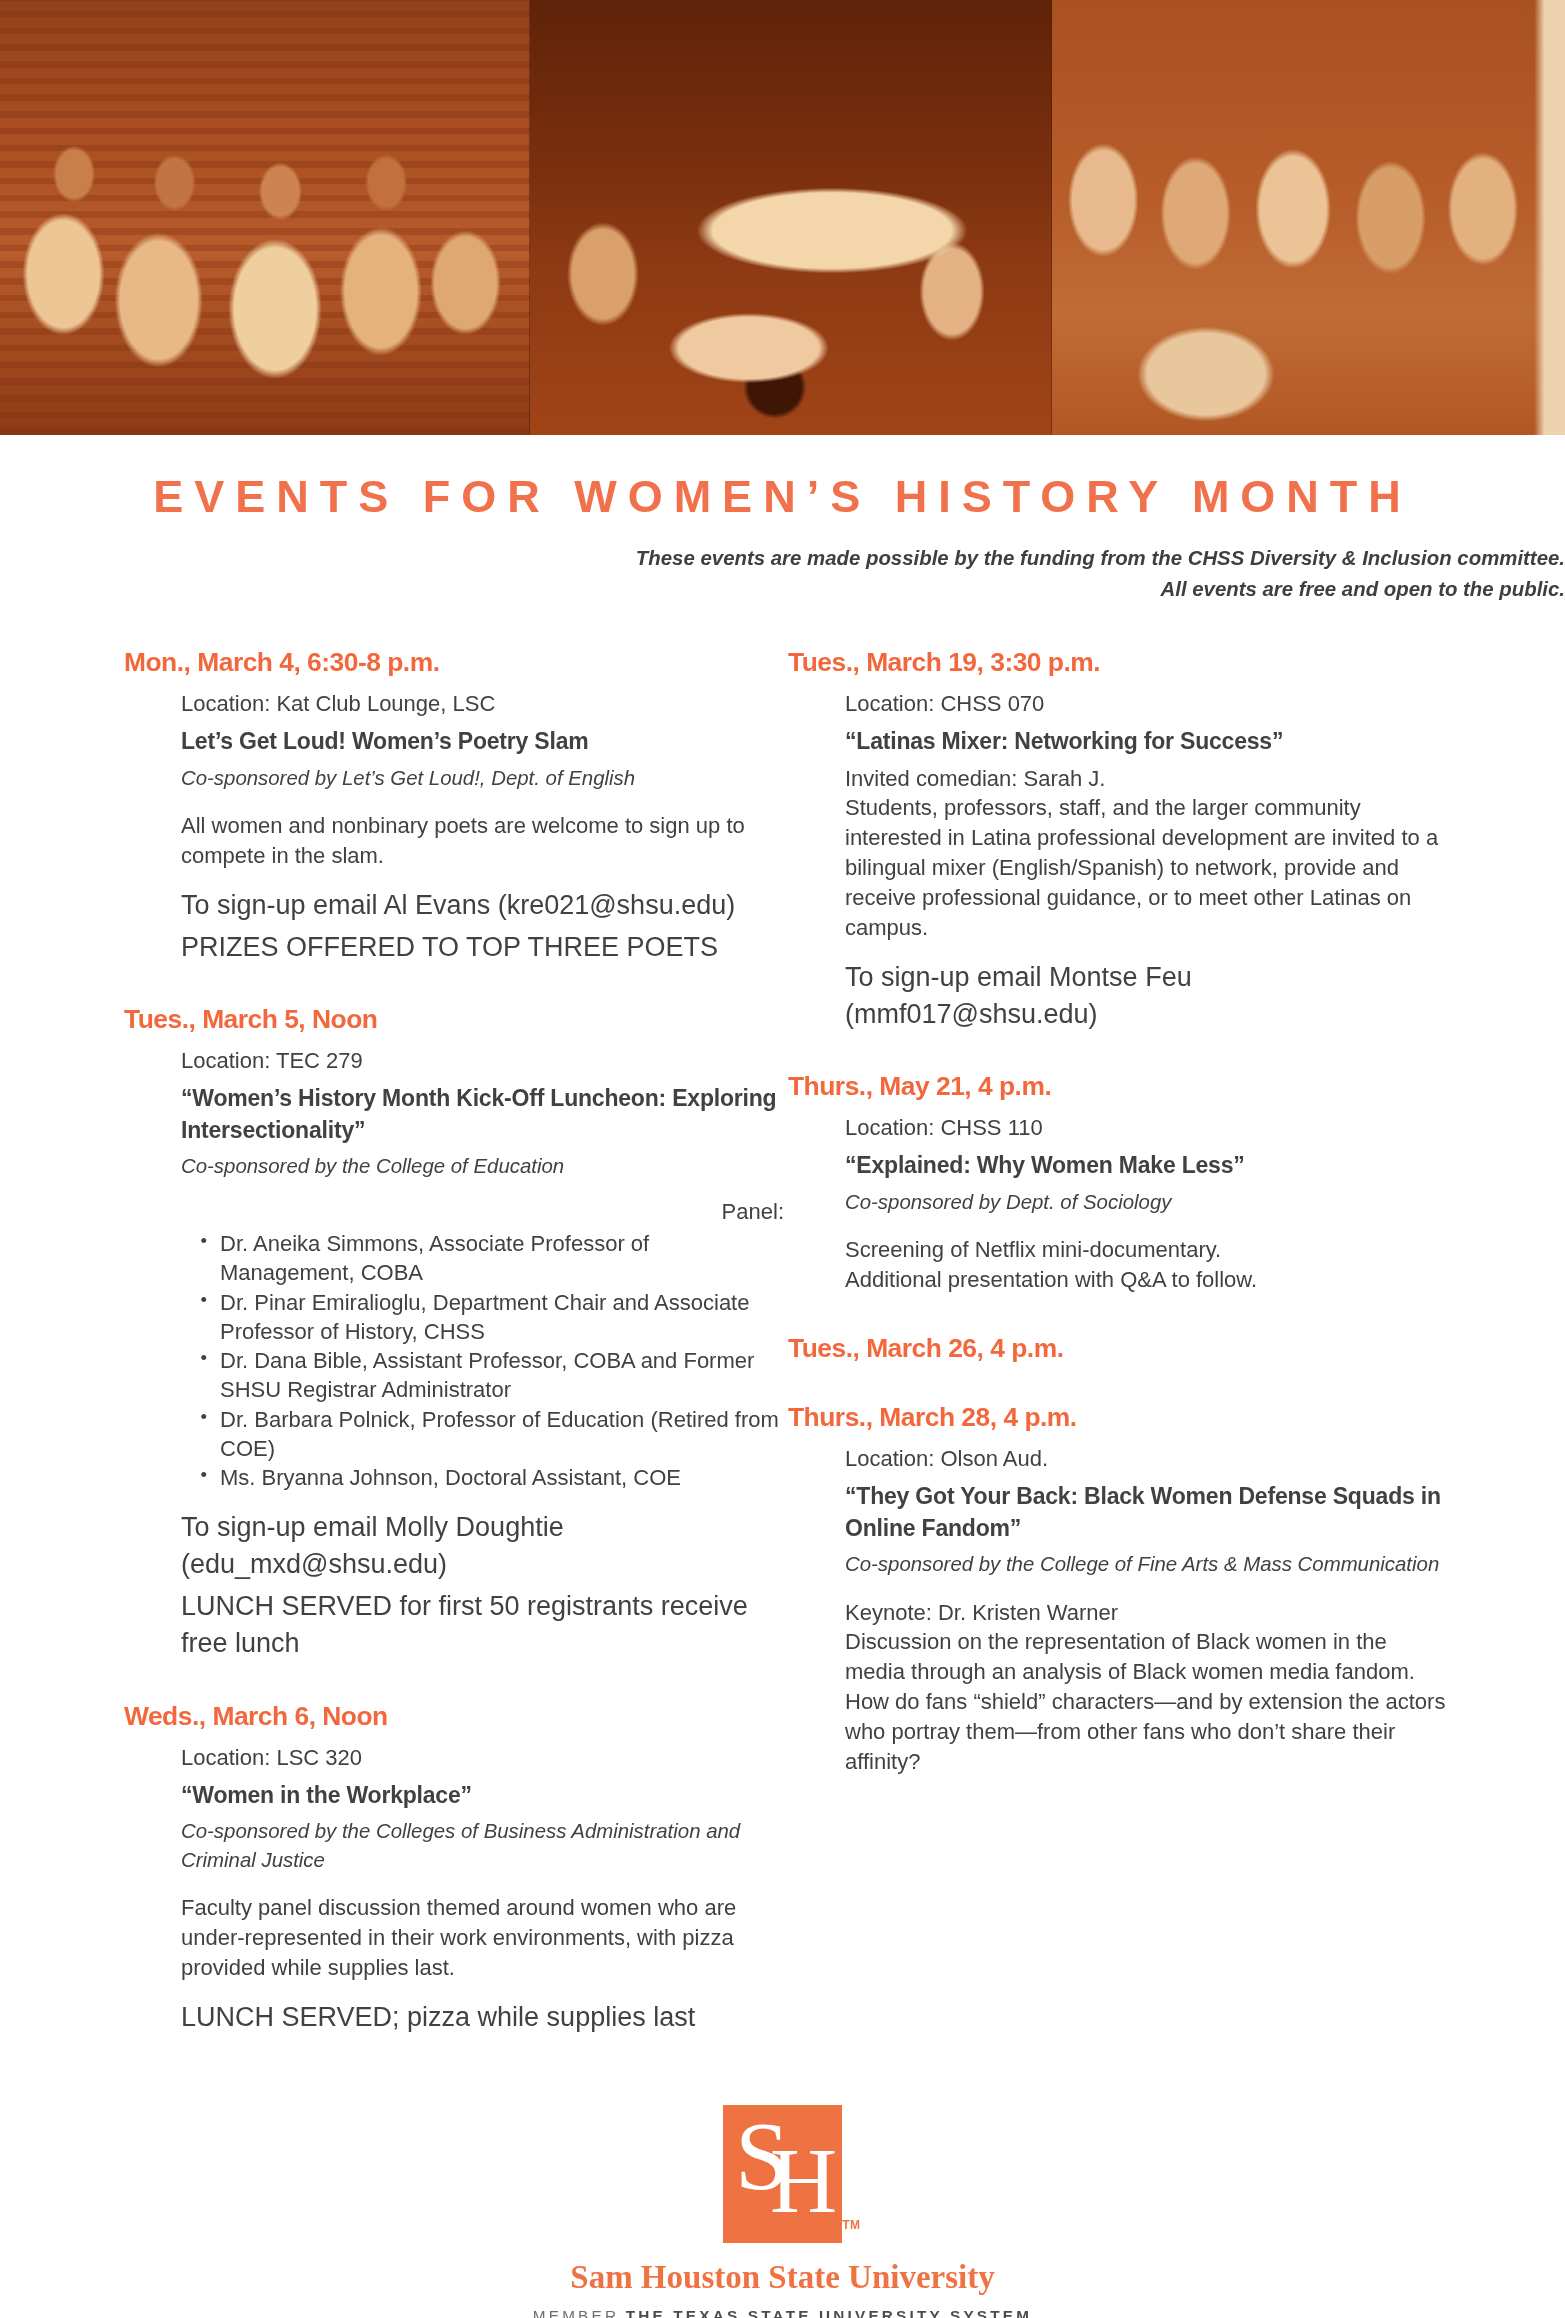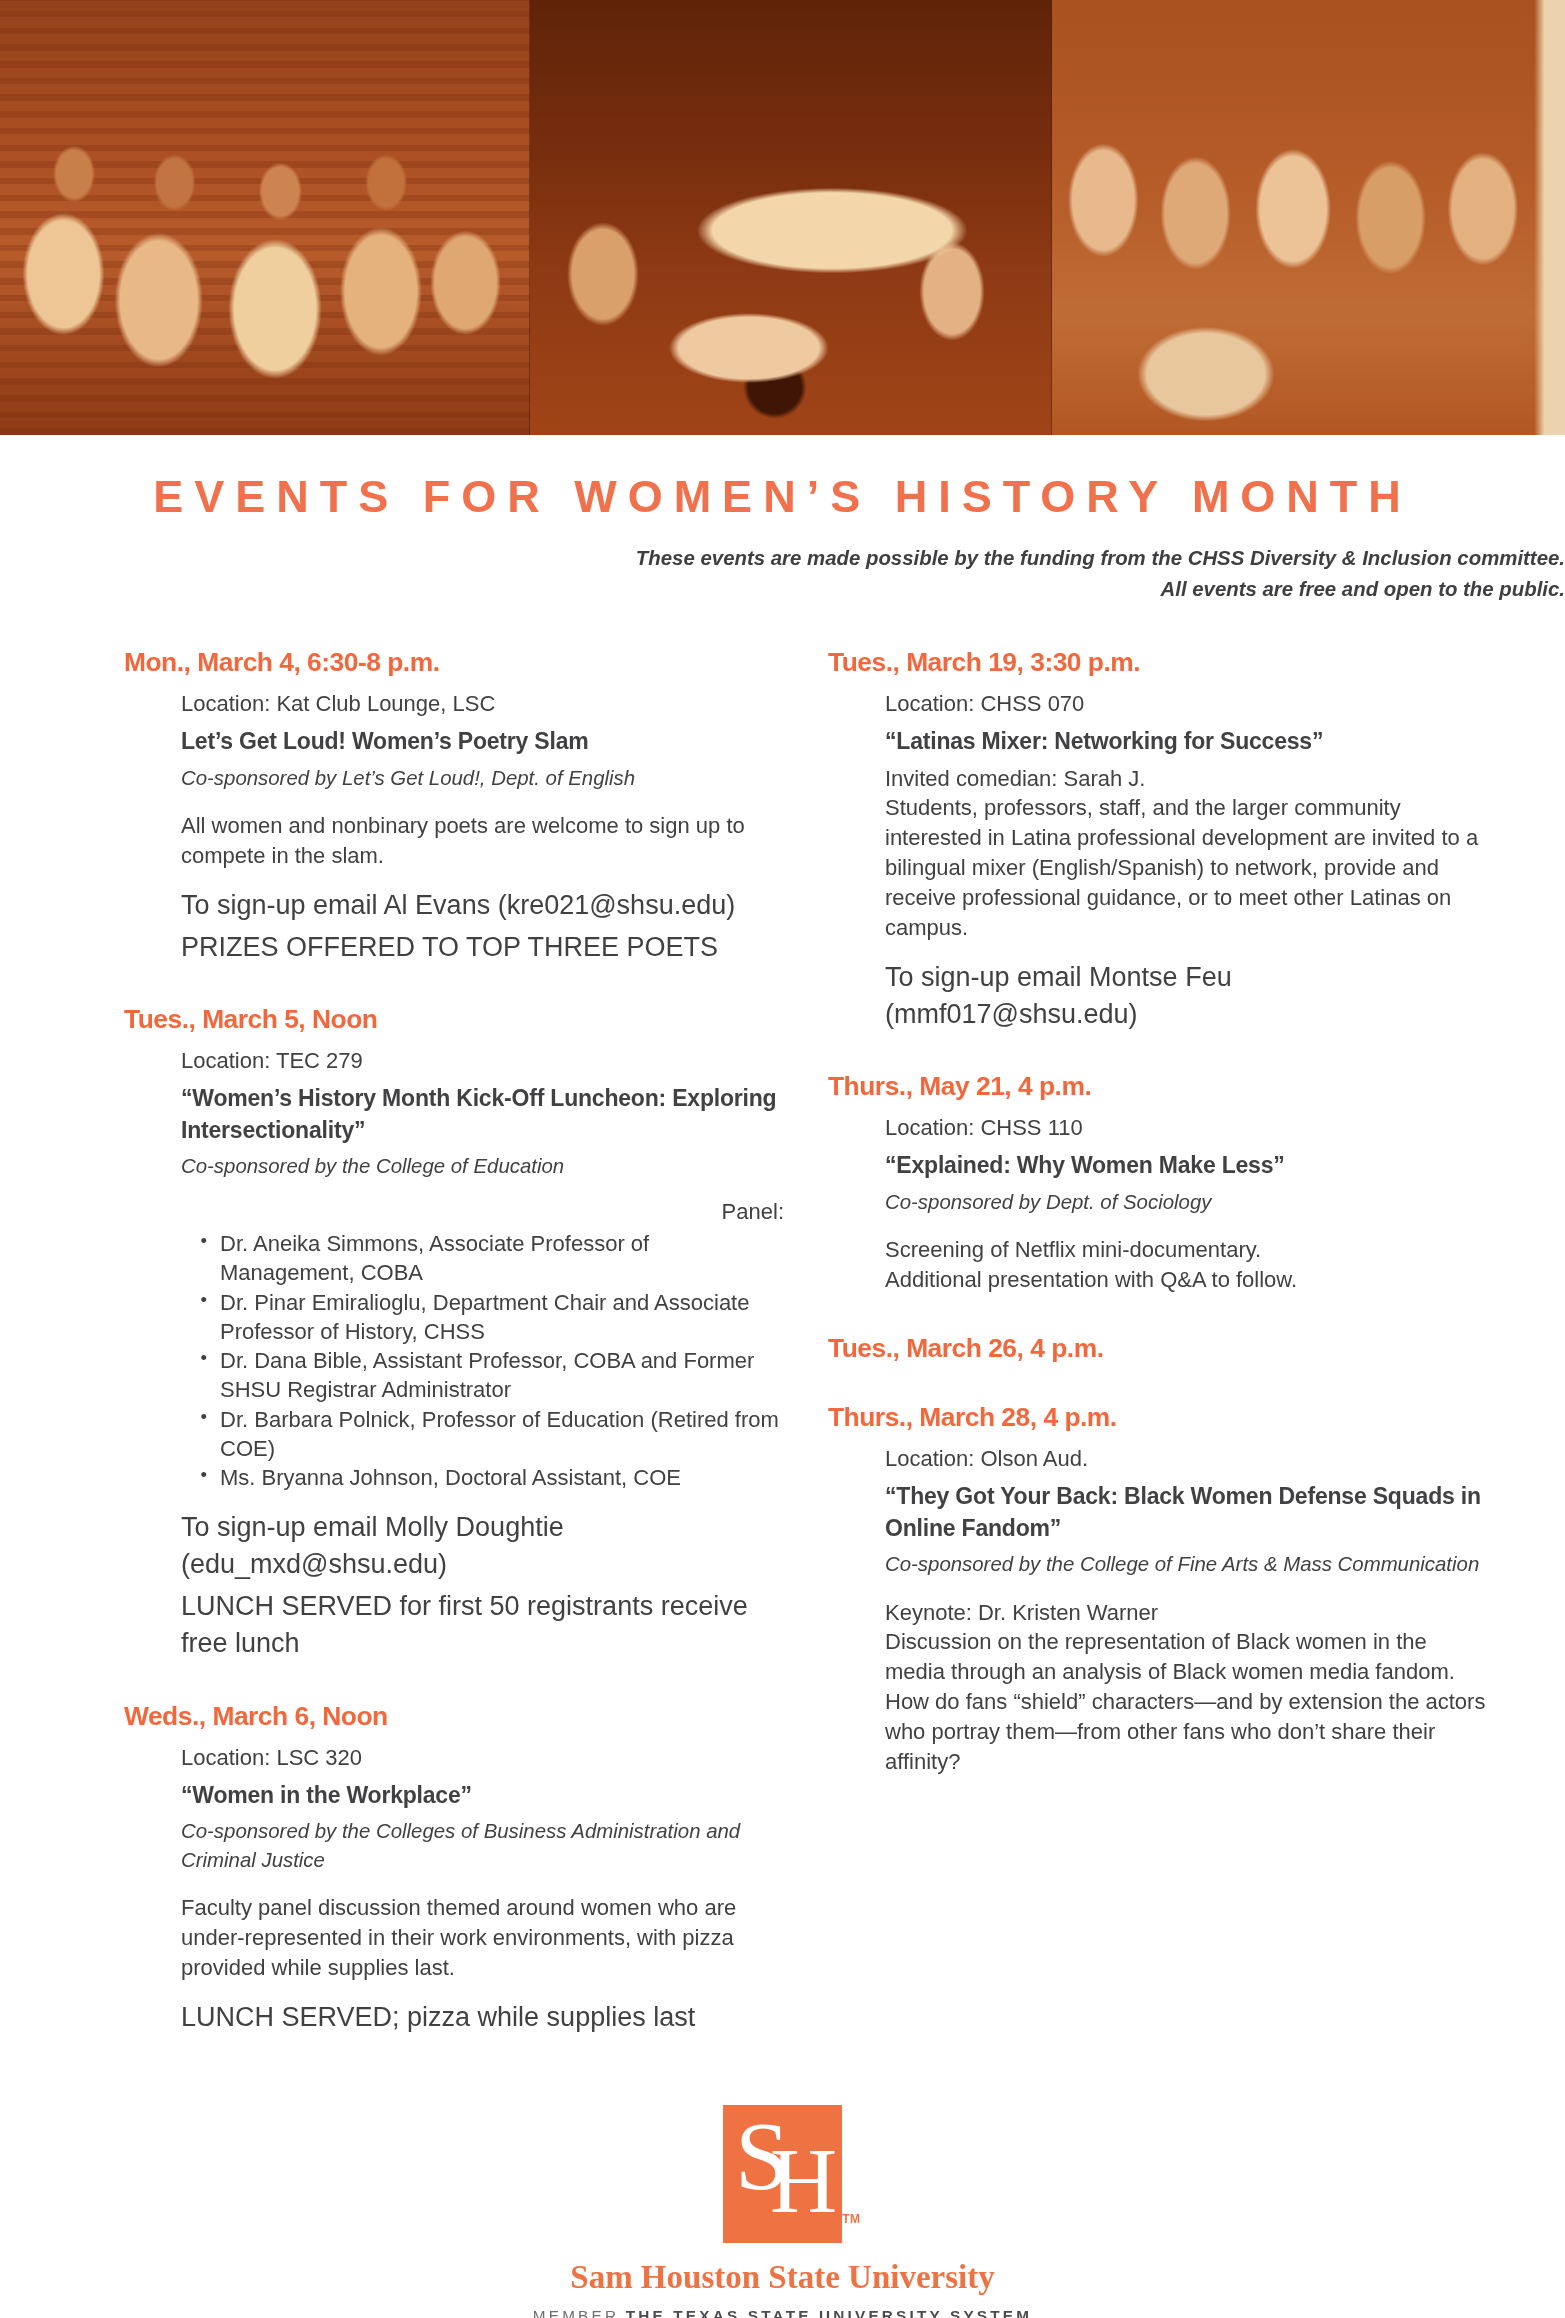--- a/index.html
+++ b/index.html
@@ -40,21 +40,21 @@
       radial-gradient(56px 90px at 66% 50%, #d89e68 0 55%, rgba(0,0,0,0) 63%),
       radial-gradient(56px 90px at 84% 48%, #e3b180 0 55%, rgba(0,0,0,0) 63%),
       radial-gradient(107px 74px at 30% 86%, #e9c79d 0 55%, rgba(0,0,0,0) 64%),
       linear-gradient(180deg,#a9511f 0%,#b65d2a 45%,#c06c36 72%,#b25723 100%);}
   
   .headline{margin-top:39px;text-align:center;color:#f0714b;
     font-size:45px;font-weight:bold;letter-spacing:11px;line-height:1;}
   .subhead{margin-top:24px;text-align:right;font-size:20.4px;font-weight:bold;
     font-style:italic;line-height:1.5;color:#3f3f41;}
   
-  .content{display:flex;padding:0 114px 0 124px;margin-top:43px;gap:40px;}
+  .content{display:flex;padding:0 114px 0 124px;margin-top:43px;}
   .col{width:664px;flex:0 0 664px;}
   .event{margin-bottom:38px;}
   .date{font-size:26.4px;font-weight:bold;color:#f2683c;letter-spacing:-0.5px;margin:0 0 12px 0;}
   .einner{padding-left:57px;max-width:603px;}
   .loc{font-size:22px;margin:0 0 7.4px 0;line-height:1.3;}
   .etitle{font-size:23px;font-weight:bold;line-height:1.38;letter-spacing:-0.2px;margin:0 0 5.6px 0;}
   .sponsor{font-size:20.4px;font-style:italic;line-height:1.42;margin:0 0 18.5px 0;}
   .desc{font-size:22px;line-height:1.36;margin:0 0 16px 0;}
   .desc p{margin:0;}
   .notes{font-size:27px;line-height:1.38;}
@@ -62,21 +62,21 @@
   .panel-label{font-size:22px;margin:0 0 3.7px 0;text-align:right;}
   ul.bullets{list-style:none;margin:0.9px 0 16.7px 0;padding:0 0 0 12px;font-size:22px;line-height:1.33;}
   ul.bullets li{position:relative;padding-left:27px;margin:0;}
   ul.bullets li::before{content:"•";position:absolute;left:7.4px;top:0;font-size:18.5px;}
   
   .logo-block{position:absolute;top:2105px;left:0;width:100%;text-align:center;}
   .sh-wrap{position:relative;display:inline-block;}
   .sh-box{display:block;width:119px;height:138px;background:#ef7243;position:relative;}
   .sh-s{position:absolute;left:12px;top:1.9px;font-family:"Liberation Serif",serif;font-size:98px;line-height:1;color:#ffffff;}
   .sh-h{position:absolute;left:47px;top:29px;font-family:"Liberation Serif",serif;font-size:93px;line-height:1;color:#ffffff;}
-  .sh-tm{position:absolute;right:-18.5px;bottom:17px;font-size:12px;font-weight:bold;color:#ef7243;letter-spacing:0.5px;}
+  .sh-tm{position:absolute;right:-18.5px;bottom:11px;font-size:12px;font-weight:bold;color:#ef7243;letter-spacing:0.5px;}
   .uni-name{margin-top:14px;font-family:"Liberation Serif",serif;font-weight:bold;
     font-size:33px;color:#ef7243;letter-spacing:0px;}
   .member-line{margin-top:11px;font-size:15.3px;letter-spacing:3.2px;color:#4b4b52;}
   .member-prefix{font-weight:normal;color:#6d6d73;margin-right:6.5px;}
   .member-rest{font-weight:bold;}
 </style>
 </head>
 <body>
 
 <div class="collage">

